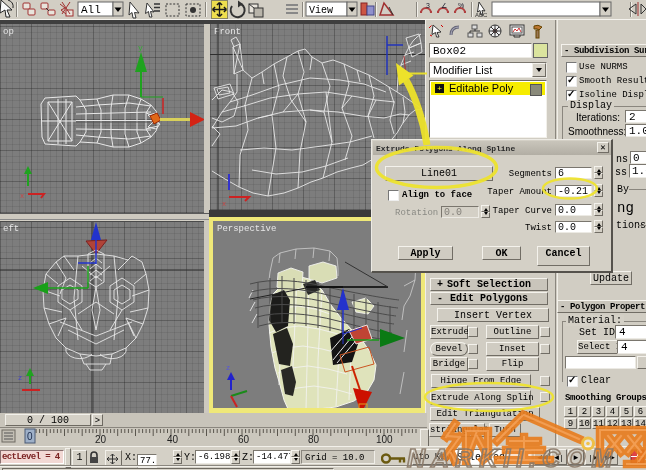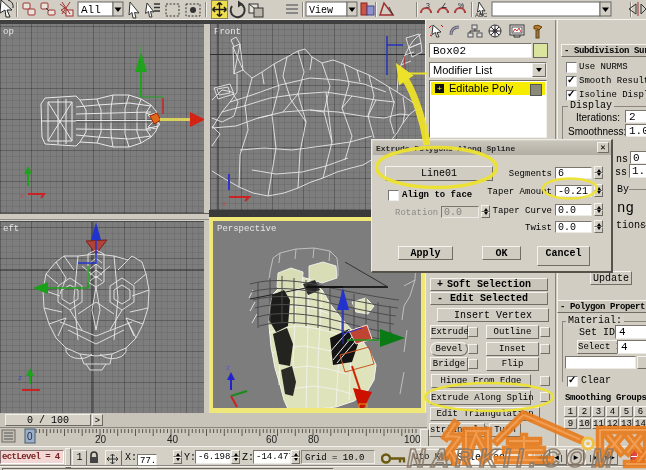--- a/index.html
+++ b/index.html
@@ -291,21 +291,21 @@
 
   <div class="abs" style="left:129px;top:0;width:1px;height:427px;background:#8a867e;"></div>
   <div class="abs" style="left:131px;top:0;width:1px;height:427px;background:#f0eee8;"></div>
 
   <div class="abs roll" style="left:4px;top:258px;width:118px;height:13px;font-size:10px;">
       <span style="position:absolute;left:6px;top:0px;">+</span>
       <span style="position:absolute;left:0;right:0;text-align:center;top:0px;">Soft Selection</span>
     </div>
   <div class="abs roll" style="left:4px;top:272px;width:118px;height:13px;font-size:10px;">
       <span style="position:absolute;left:6px;top:0px;">-</span>
-      <span style="position:absolute;left:0;right:0;text-align:center;top:0px;">Edit Selected</span>
+      <span style="position:absolute;left:0;right:0;text-align:center;top:0px;">Edit Polygons</span>
     </div>
   <div class="abs btn" style="left:11px;top:288px;width:112px;height:14px;font-size:10px;line-height:13px;">Insert Vertex</div>
   <div class="abs btn" style="left:4px;top:305px;width:38px;height:14px;font-size:9px;line-height:13px;">Extrude</div>
   <div class="abs btn" style="left:42px;top:307px;width:10px;height:10px;"></div>
   <div class="abs btn" style="left:60px;top:305px;width:53px;height:14px;font-size:9px;line-height:13px;">Outline</div>
   <div class="abs btn" style="left:114px;top:307px;width:10px;height:10px;"></div>
   <div class="abs btn" style="left:4px;top:322px;width:38px;height:14px;font-size:9px;line-height:13px;border-radius:7px;">Bevel</div>
   <div class="abs btn" style="left:42px;top:324px;width:10px;height:10px;"></div>
   <div class="abs btn" style="left:60px;top:322px;width:53px;height:14px;font-size:9px;line-height:13px;">Inset</div>
   <div class="abs btn" style="left:114px;top:324px;width:10px;height:10px;"></div>
@@ -382,23 +382,23 @@
     <g stroke="#5a564e" stroke-width="1">
       <path id="ticks" d="M29.0,1 v7 M32.5,1 v4 M36.1,1 v4 M39.6,1 v4 M43.2,1 v4 M46.7,1 v7 M50.3,1 v4 M53.8,1 v4 M57.4,1 v4 M60.9,1 v4 M64.5,1 v7 M68.0,1 v4 M71.6,1 v4 M75.1,1 v4 M78.7,1 v4 M82.2,1 v7 M85.8,1 v4 M89.3,1 v4 M92.9,1 v4 M96.4,1 v4 M100.0,1 v7 M103.5,1 v4 M107.1,1 v4 M110.6,1 v4 M114.2,1 v4 M117.7,1 v7 M121.3,1 v4 M124.8,1 v4 M128.4,1 v4 M131.9,1 v4 M135.5,1 v7 M139.0,1 v4 M142.6,1 v4 M146.1,1 v4 M149.7,1 v4 M153.2,1 v7 M156.8,1 v4 M160.4,1 v4 M163.9,1 v4 M167.5,1 v4 M171.0,1 v7 M174.6,1 v4 M178.1,1 v4 M181.7,1 v4 M185.2,1 v4 M188.8,1 v7 M192.3,1 v4 M195.9,1 v4 M199.4,1 v4 M203.0,1 v4 M206.5,1 v7 M210.1,1 v4 M213.6,1 v4 M217.2,1 v4 M220.7,1 v4 M224.3,1 v7 M227.8,1 v4 M231.4,1 v4 M234.9,1 v4 M238.5,1 v4 M242.0,1 v7 M245.6,1 v4 M249.1,1 v4 M252.7,1 v4 M256.2,1 v4 M259.8,1 v7 M263.3,1 v4 M266.9,1 v4 M270.4,1 v4 M274.0,1 v4 M277.5,1 v7 M281.1,1 v4 M284.6,1 v4 M288.2,1 v4 M291.7,1 v4 M295.3,1 v7 M298.8,1 v4 M302.4,1 v4 M305.9,1 v4 M309.5,1 v4 M313.0,1 v7 M316.6,1 v4 M320.1,1 v4 M323.7,1 v4 M327.2,1 v4 M330.8,1 v7 M334.3,1 v4 M337.9,1 v4 M341.4,1 v4 M345.0,1 v4 M348.5,1 v7 M352.1,1 v4 M355.6,1 v4 M359.2,1 v4 M362.7,1 v4 M366.3,1 v7 M369.8,1 v4 M373.4,1 v4 M376.9,1 v4 M380.5,1 v4 M384.0,1 v7 M387.6,1 v4 M391.1,1 v4 M394.7,1 v4 M398.2,1 v4 M401.8,1 v7 M405.3,1 v4 M408.9,1 v4 M412.4,1 v4 M416.0,1 v4"></path>
     </g>
     <rect x="2" y="2" width="13" height="12" fill="#c2beb4" stroke="#6e6a62"></rect>
     <path d="M4,5 h9 M4,8 h9 M4,11 h9" stroke="#555"></path>
     <rect x="25" y="1" width="10" height="14" fill="#9eb0c8" stroke="#4a5a74"></rect>
   </svg>
   <div class="abs" style="left:27px;top:3px;font-size:10px;color:#1a2a4a;font-family:'Liberation Sans',sans-serif;">0</div>
   <div class="abs" style="left:95px;top:6px;font-size:10px;color:#222;">20</div>
   <div class="abs" style="left:167px;top:6px;font-size:10px;color:#222;">40</div>
-  <div class="abs" style="left:238px;top:6px;font-size:10px;color:#222;margin-left:28px;">60</div>
+  <div class="abs" style="left:238px;top:6px;font-size:10px;color:#222;">60</div>
   <div class="abs" style="left:308px;top:6px;font-size:10px;color:#222;">80</div>
-  <div class="abs" style="left:376px;top:6px;font-size:10px;color:#222;margin-left:28px;">100</div>
+  <div class="abs" style="left:376px;top:6px;font-size:10px;color:#222;">100</div>
   <div class="abs ras" style="left:420px;top:1px;width:7px;height:16px;"></div>
 </div>
 
 <div class="abs" id="statusbar" style="left:0;top:446px;width:646px;height:24px;background:#d4d0c6;border-top:1px solid #f2f0ea;box-sizing:border-box;">
   <div class="abs" style="left:0;top:3px;width:64px;height:14px;background:#f2d8d4;border:1px solid #8a7070;border-right-color:#fff;border-bottom-color:#fff;box-sizing:border-box;overflow:hidden;">
     <div class="mono" style="position:absolute;left:1px;top:1px;font-size:9px;font-weight:bold;color:#7c2424;white-space:nowrap;letter-spacing:-0.6px;">ectLevel = 4</div>
   </div>
   <div class="abs ras" style="left:65px;top:1px;width:4px;height:18px;"></div>
   <div class="abs ras" style="left:72px;top:3px;width:13px;height:14px;font-size:10px;text-align:center;line-height:13px;font-family:'Liberation Mono',monospace;">1</div>
   <svg class="abs" style="left:88px;top:4px;" width="12" height="13" viewBox="0 0 12 13">

